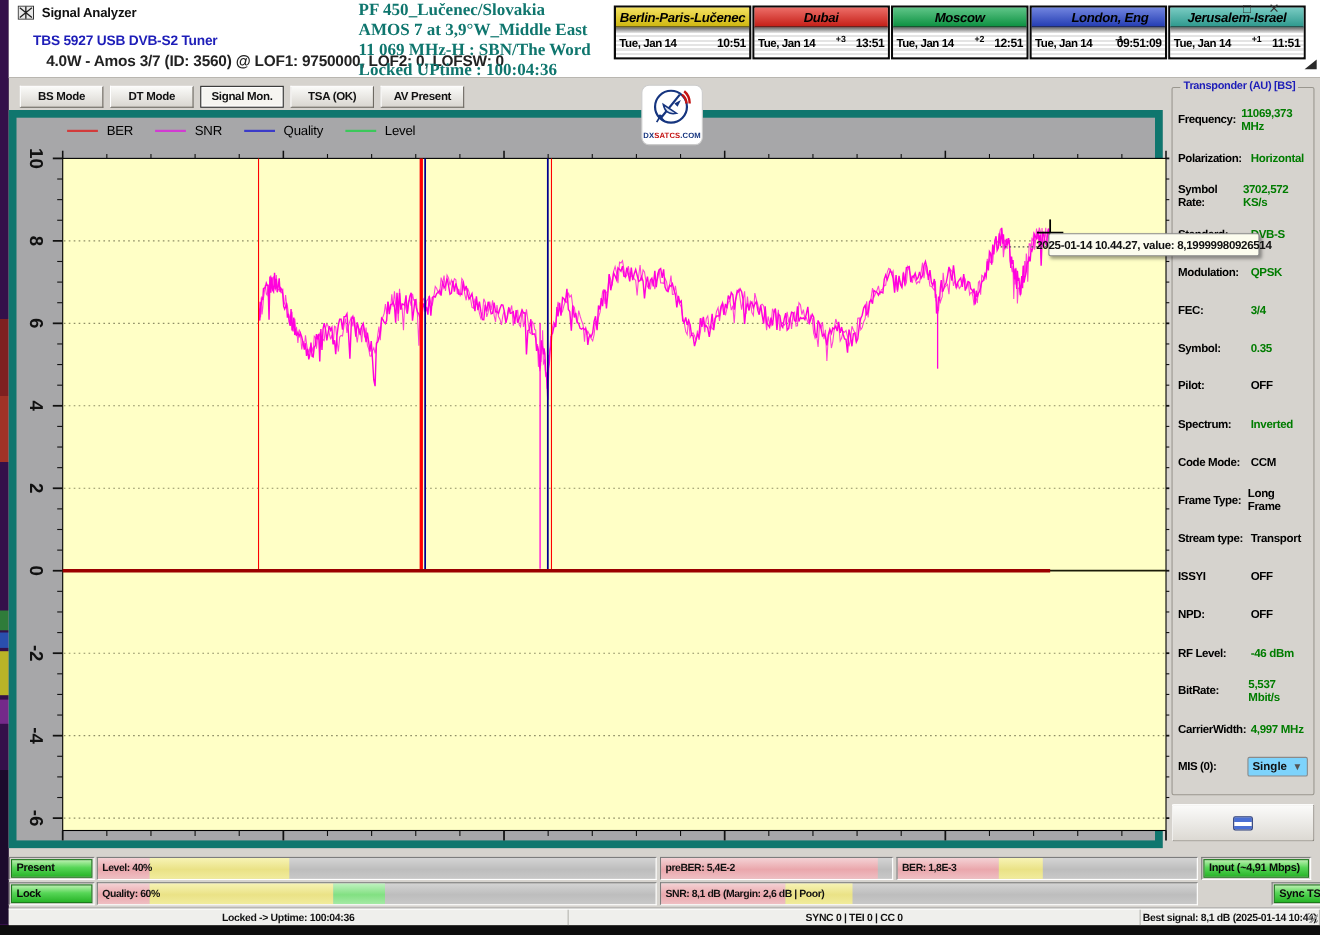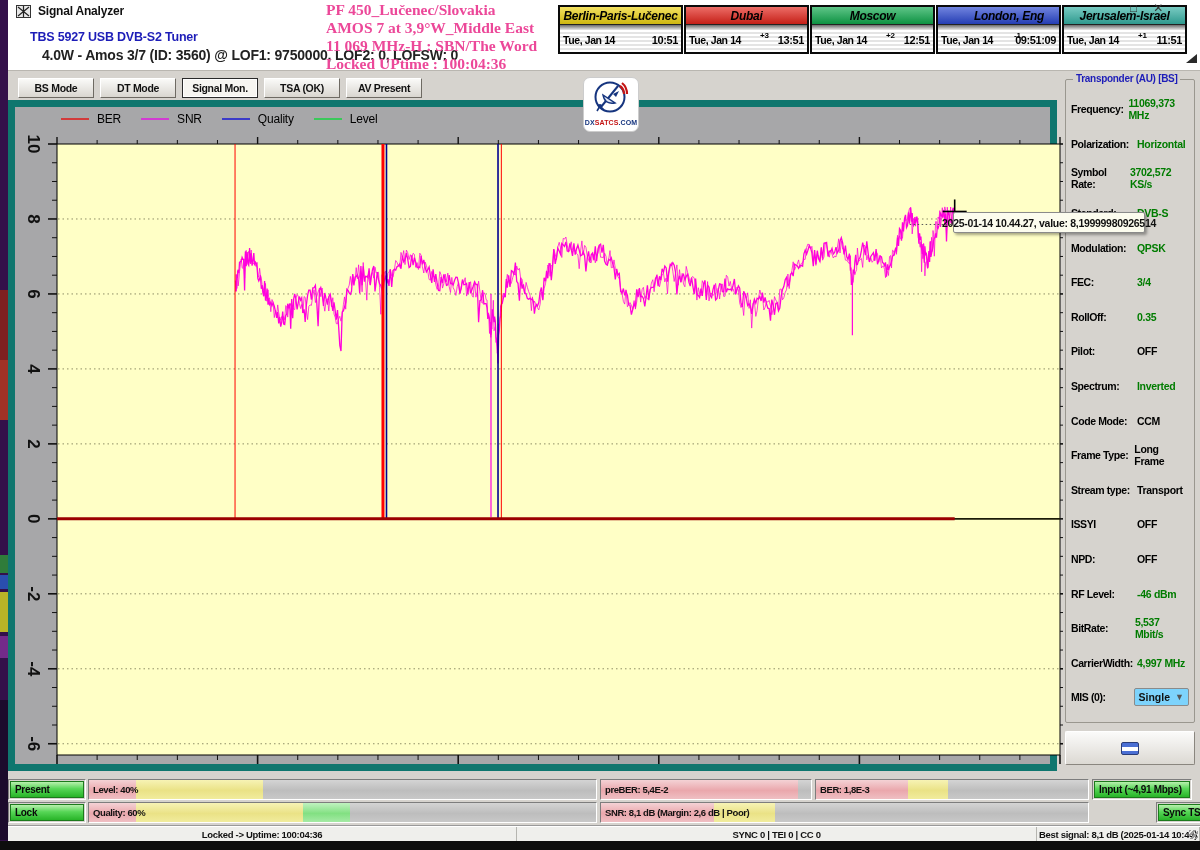--- a/index.html
+++ b/index.html
@@ -17,21 +17,21 @@
 
   
   #header { position:absolute; left:0; top:0; width:1192px; height:71px; background:#ffffff; border-bottom:1px solid #b9b6b0; }
   #titlebar { position:absolute; left:0; top:0; height:22px; width:400px; display:flex; align-items:center; gap:7px; padding-left:8px; }
   #titlebar .t { font-size:12px; color:#111; font-weight:600; letter-spacing:-0.2px; }
   #app-icon { width:15px; height:13px; }
   #tuner-block { position:absolute; left:22px; top:30px; }
   #tuner-name { color:#1d1db8; font-weight:700; font-size:12.5px; letter-spacing:-0.2px; }
   #tuner-sub { color:#222; font-weight:600; font-size:14px; margin-top:3px; margin-left:12px; letter-spacing:-0.2px;text-align:center; }
   #header-note { position:absolute; left:318px; top:1px; font-family:"Liberation Serif","DejaVu Serif",serif;
-    font-weight:700; font-size:15.5px; line-height:1.1; color:#ec4899; white-space:nowrap; }
+    font-weight:700; font-size:15.5px; line-height:1.1; color:#0f766e; white-space:nowrap; }
   #header-note div { margin-bottom:1px; }
 
   
   #clocks { position:absolute; left:550px; top:5px; display:flex; }
   .clock { width:125px; border:2px solid #0a0a0a; margin-right:1px; background:#fff; }
   .clock-h { height:18px; display:flex; align-items:center; justify-content:center;
     font-weight:700; font-style:italic; font-size:12px; color:#000; letter-spacing:-0.3px;
     border-bottom:1px solid #222; white-space:nowrap; overflow:hidden; }
   .clock-div { height:5px; background:linear-gradient(#6b6b6b,#e8e8e8); }
   .clock-b { position:relative; height:22px;
@@ -425,21 +425,21 @@
             </div>
             <div class="tp-row">
               <span class="tp-label">Modulation:</span>
               <span class="tp-value green">QPSK</span>
             </div>
             <div class="tp-row">
               <span class="tp-label">FEC:</span>
               <span class="tp-value green">3/4</span>
             </div>
             <div class="tp-row">
-              <span class="tp-label">RollOff:</span>
+              <span class="tp-label">Symbol:</span>
               <span class="tp-value green">0.35</span>
             </div>
             <div class="tp-row">
               <span class="tp-label">Pilot:</span>
               <span class="tp-value">OFF</span>
             </div>
             <div class="tp-row">
               <span class="tp-label">Spectrum:</span>
               <span class="tp-value green">Inverted</span>
             </div>

